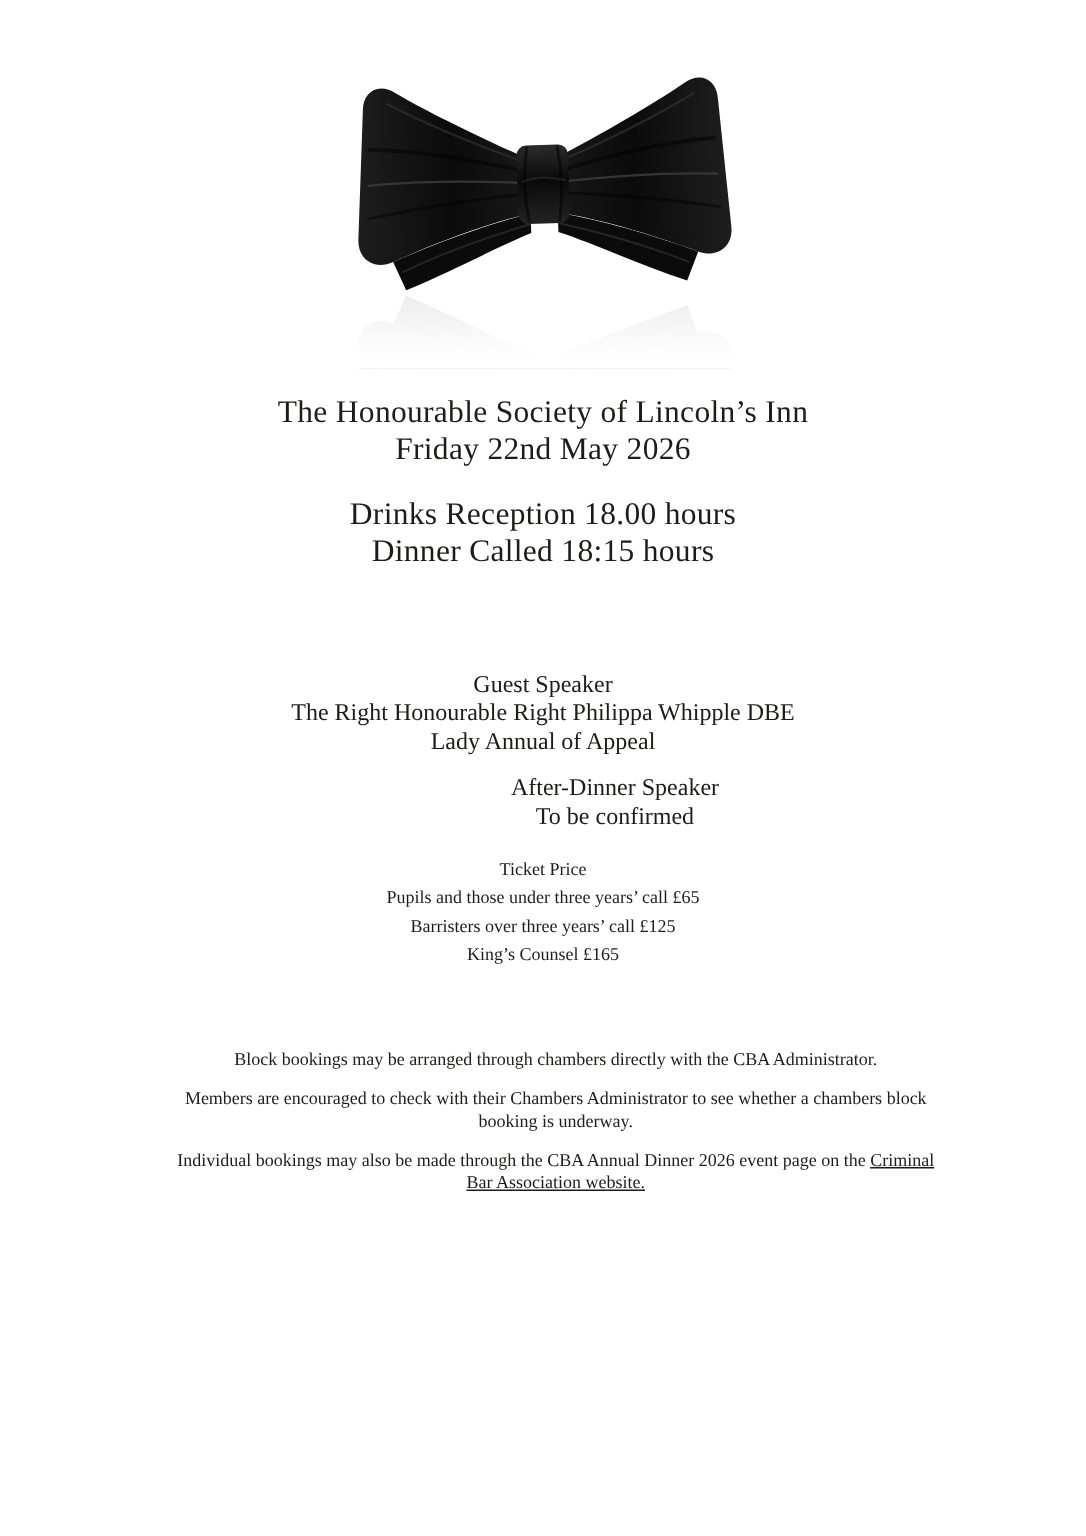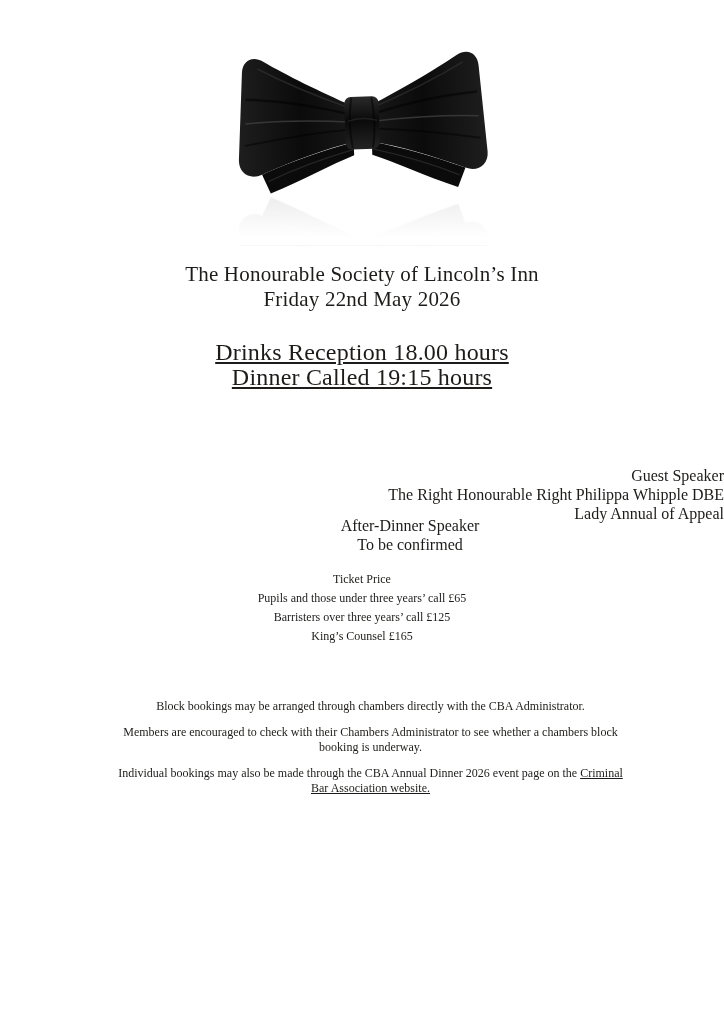--- a/index.html
+++ b/index.html
@@ -33,27 +33,26 @@
   }
   .bowtie svg { display: block; width: 100%; height: 100%; }
 
   .title-block {
     top: 262px;
     font-size: 21px;
     line-height: 25px;
     letter-spacing: 0.2px;
   }
   .schedule-block {
-    top: 340px;
-    font-size: 24px;
+    top: 330px;
+    font-size: 21px;
     line-height: 25px;
     letter-spacing: 0.2px;
-    text-decoration: underline;
   }
-  .guest-block    { top: 466px; font-size: 16px; line-height: 19px; text-align: right; }
+  .guest-block    { top: 447px; font-size: 16px; line-height: 19px; }
   .after-block    { top: 516px; font-size: 16px; line-height: 19px; padding-left: 48px; }
   .ticket-block   { top: 570px; font-size: 12px; line-height: 19px; }
 
   .booking-block {
     position: absolute;
     top: 699px;
     left: 50%;
     transform: translateX(-50%);
     width: 540px;
     font-size: 12px;
@@ -113,21 +112,21 @@
     </svg>
   </div>
 
   <div class="centered title-block">
     <div>The Honourable Society of Lincoln’s Inn</div>
     <div>Friday 22nd May 2026</div>
   </div>
 
   <div class="centered schedule-block">
     <div>Drinks Reception 18.00 hours</div>
-    <div>Dinner Called 19:15 hours</div>
+    <div>Dinner Called 18:15 hours</div>
   </div>
 
   <div class="centered guest-block">
     <div>Guest Speaker</div>
     <div>The Right Honourable Right Philippa Whipple DBE</div>
     <div>Lady Annual of Appeal</div>
   </div>
 
   <div class="centered after-block">
     <div>After-Dinner Speaker</div>

